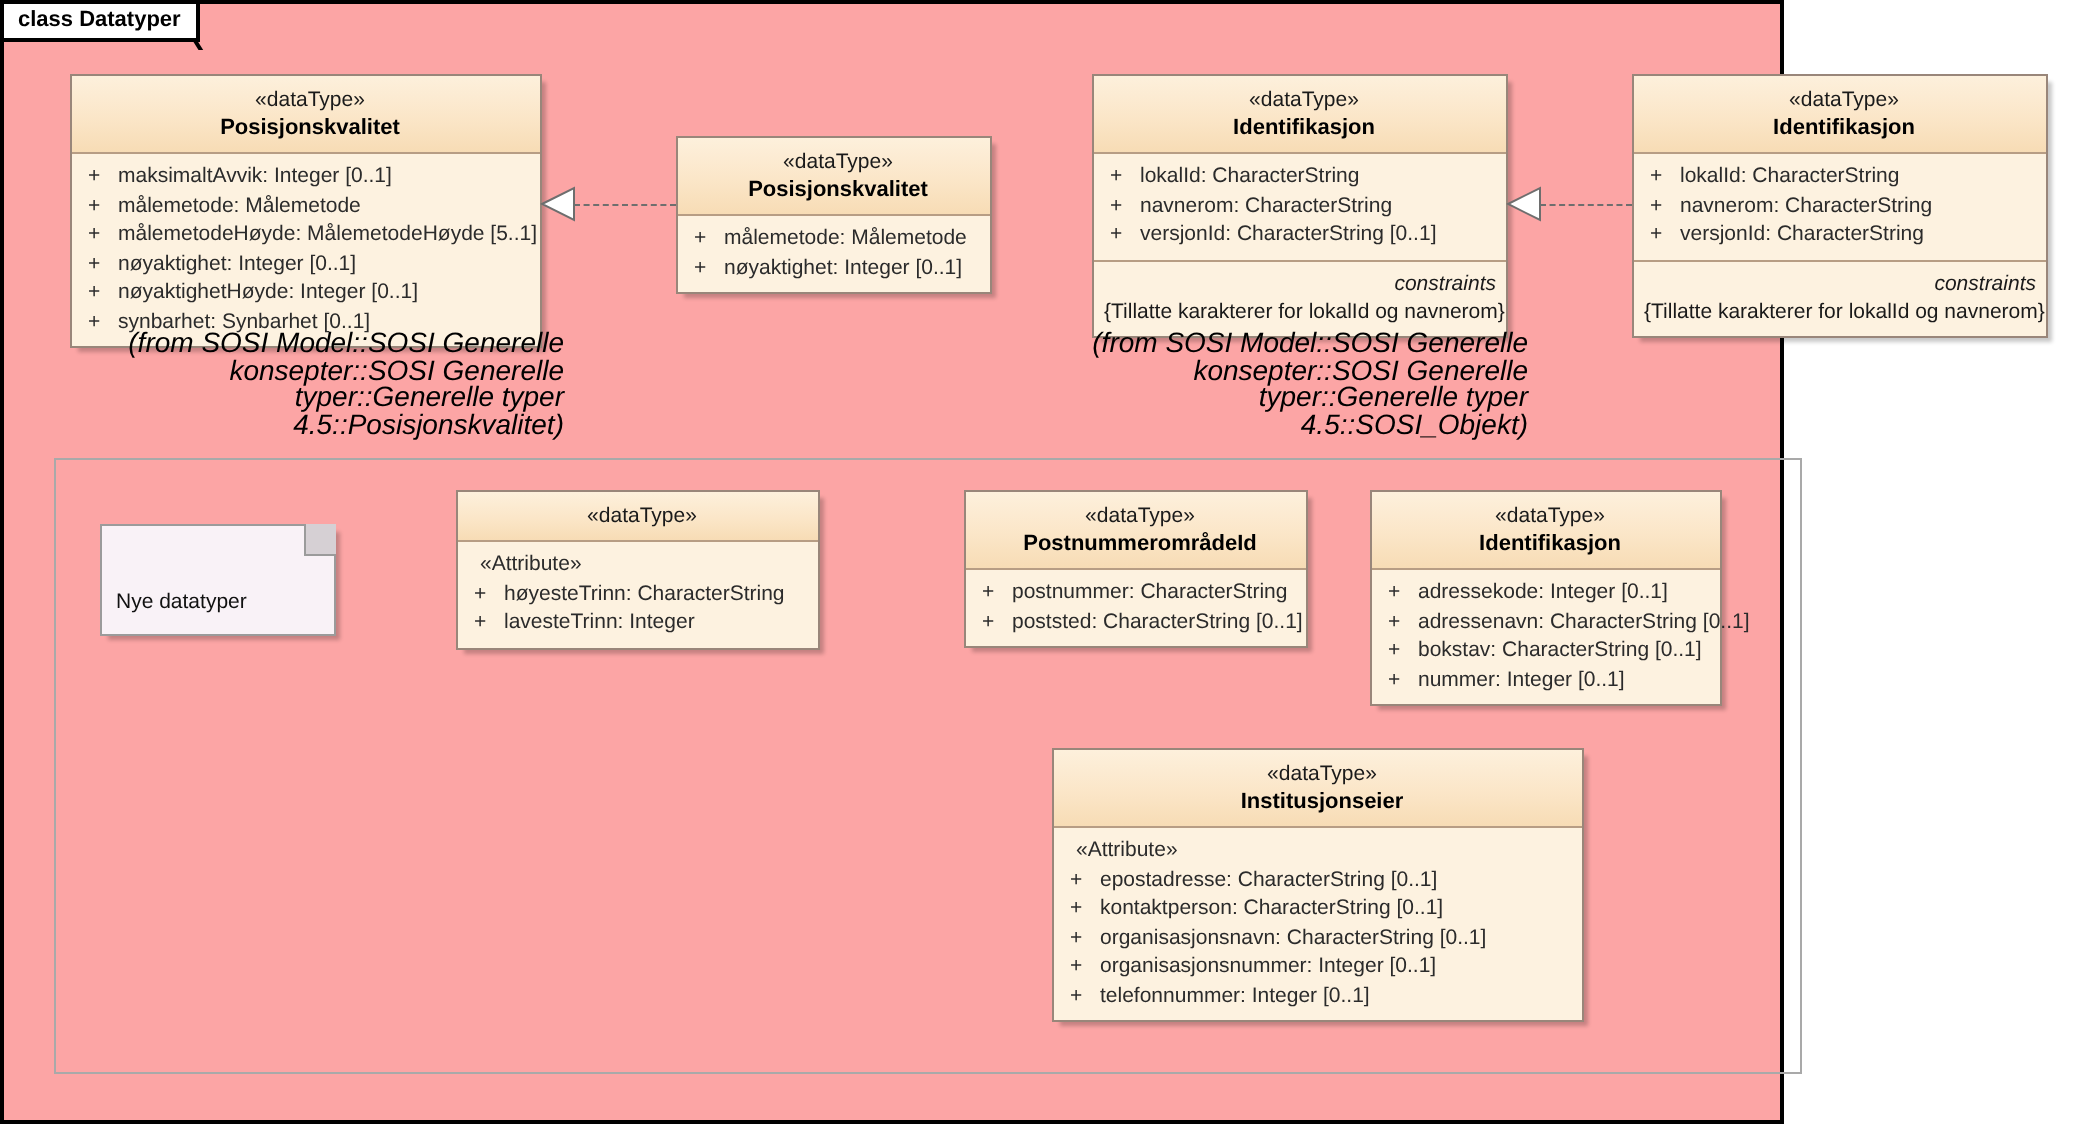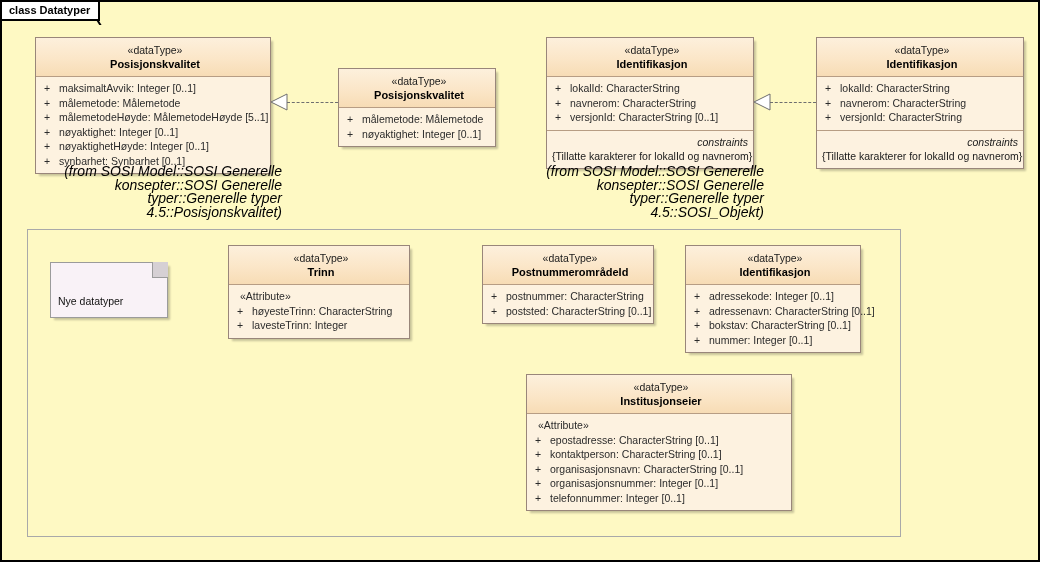--- a/index.html
+++ b/index.html
@@ -5,23 +5,23 @@
   * { box-sizing: border-box; }
   html, body { margin:0; padding:0; }
   body {
     width:1046px; height:562px;
     background:#ffffff;
     font-family:"Liberation Sans", sans-serif;
     overflow:hidden;
   }
   #canvas {
     position:relative;
-    width:1040px; height:562px;
+    width:892px; height:562px;
     border:2px solid #000000;
-    background:#fef9c3;
+    background:#fca5a5;
   }
 
   
   #frame-tab {
     position:absolute; left:0; top:0;
     width:98px; height:19px;
     border-right:2px solid #000;
     border-bottom:2px solid #000;
     background:#ffffff;
     font-size:11px; font-weight:bold; color:#000;
@@ -250,21 +250,20 @@
   <div class="dash" style="left:768px; top:100px; width:46px;"></div>
 
   <div id="note">
     <div class="fold"></div>
     <div class="ntext">Nye datatyper</div>
   </div>
 
   <div class="uml" style="left:226px; top:243px; width:182px;">
     <div class="hdr">
       <div class="stereo">«dataType»</div>
-      <div class="cname">Trinn</div>
     </div>
     <div class="compart">
       <div class="attr-hdr">«Attribute»</div>
       <div class="attr">
         <span class="vis">+</span>
         <span>høyesteTrinn: CharacterString</span>
       </div>
       <div class="attr">
         <span class="vis">+</span>
         <span>lavesteTrinn: Integer</span>

